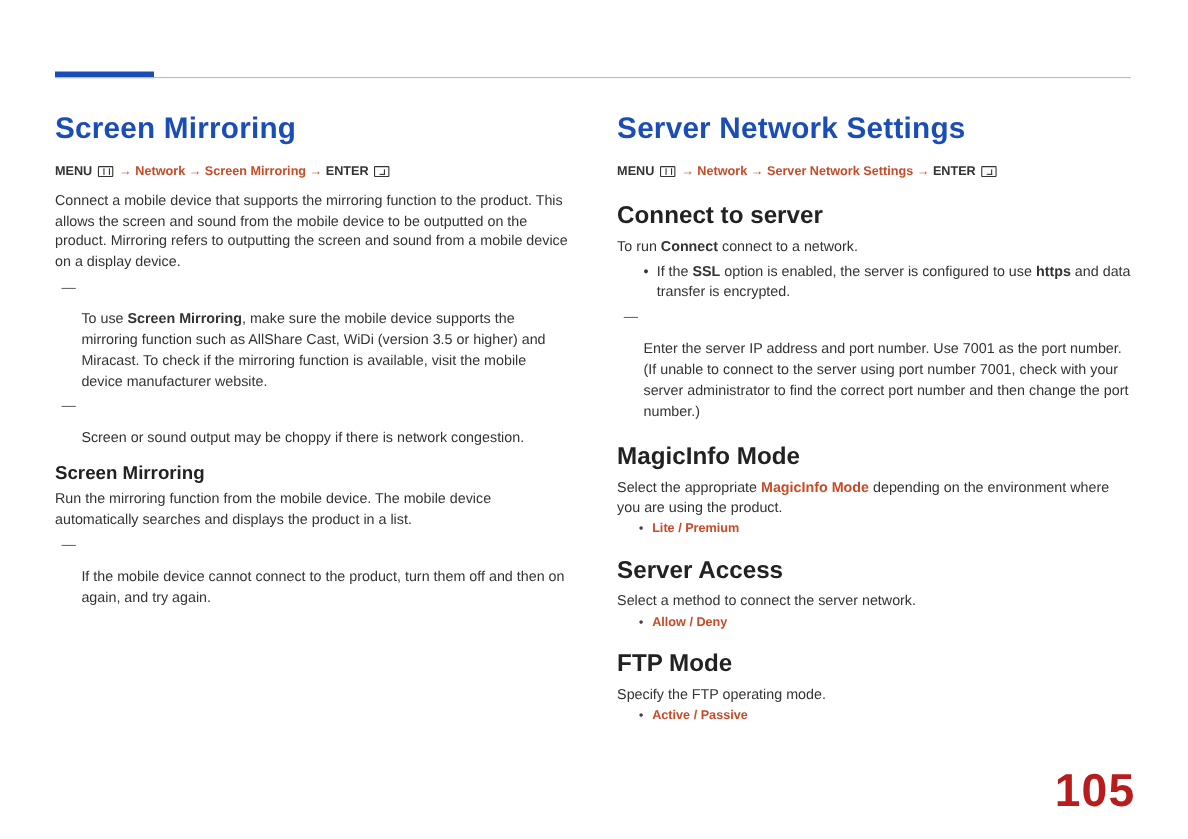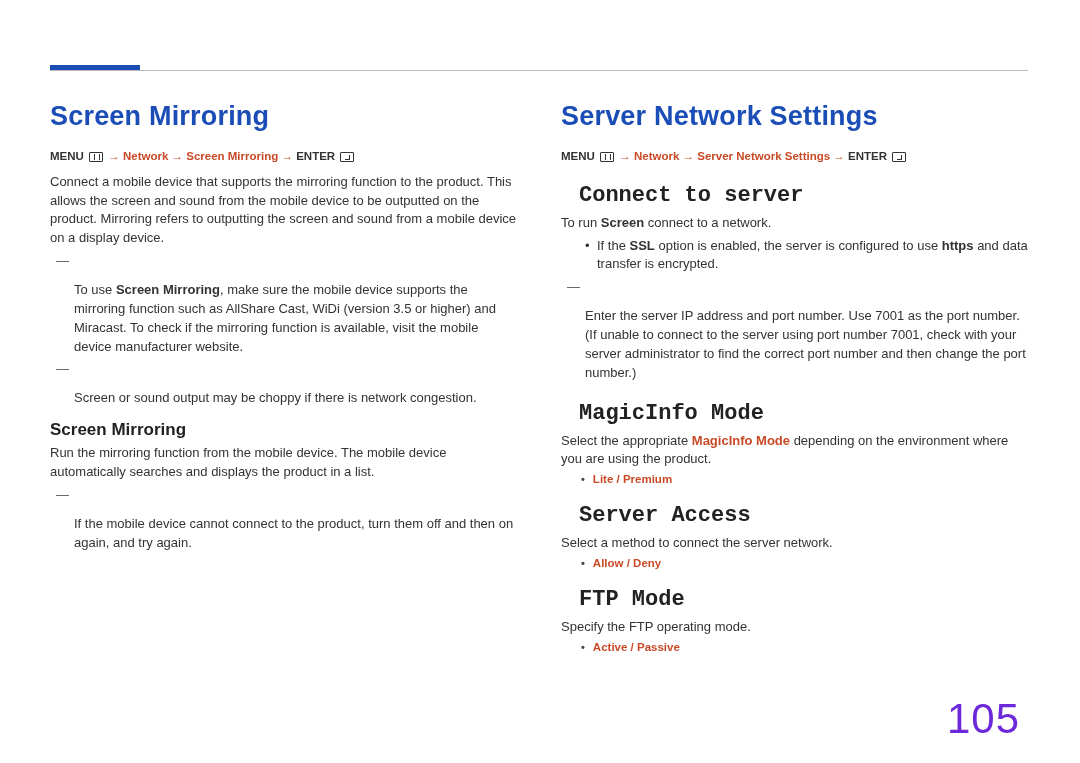--- a/index.html
+++ b/index.html
@@ -30,21 +30,21 @@
   .columns {
     position: absolute;
     top: 95px;
     left: 50px;
     right: 52px;
     display: flex;
     gap: 44px;
   }
   .col { width: 490px; }
   h1 { font-size: 27px; font-weight: 600; color: #1b4db6; margin: 6px 0 16px 0; letter-spacing: 0.2px; }
-  h2 { font-size: 22px; font-weight: 600; color: #222; margin: 18px 0 6px 18px; font-family: Liberation Mono, monospace; }
+  h2 { font-size: 22px; font-weight: 600; color: #222; margin: 18px 0 6px 0; }
   h3 { font-size: 17px; font-weight: 700; color: #222; margin: 12px 0 4px 0; }
   p, li, .note { font-size: 13px; line-height: 1.45; color: #333; }
   .menu-path { font-size: 11.5px; margin-bottom: 8px; }
   .menu-path b { font-weight: 700; }
   .reddish, .reddish b { color: #c84a27; font-weight: 700; }
   .icon-box {
     display: inline-block;
     width: 14px; height: 10px;
     border: 1px solid #333;
     border-radius: 1px;
@@ -82,25 +82,25 @@
   .note { display: flex; margin: 4px 0 4px 6px; }
   .note .txt { flex: 1; margin-top: 29px; }
   ul { list-style: none; margin: 4px 0 0 24px; }
   ul li { position: relative; padding-left: 12px; margin: 3px 0; }
   ul li::before { content: "•"; position: absolute; left: 0; }
   .option { font-size: 11.5px; margin: 4px 0 4px 20px; }
   .option::before { content: "•"; margin-right: 8px; font-size: 11px; color: #444; }
   b.inline-red { color: #c84a27; }
   .page-num {
     position: absolute;
-    right: 60px;
+    right: 48px;
     bottom: 20px;
     font-size: 42px;
-    font-weight: 400;
-    color: #6d28d9;
+    font-weight: 700;
+    color: #b91c1c;
     letter-spacing: 1px;
   }
 </style>
 </head>
 <body>
 
 <div class="top-accent"></div>
 <div class="top-rule"></div>
 
 <div class="columns">
@@ -143,21 +143,21 @@
     <p class="menu-path">
       <b>MENU</b>
       <span class="icon-box m"></span>
       <span class="reddish"> → Network → Server Network Settings → </span>
       <b>ENTER</b>
       <span class="icon-box e"></span>
     </p>
 
     <h2>Connect to server</h2>
     <p>
-      <span>To run </span><b>Screen</b><span> connect to a network.</span>
+      <span>To run </span><b>Connect</b><span> connect to a network.</span>
     </p>
     <ul>
       <li>
         <span>If the </span><b>SSL</b><span> option is enabled, the server is configured to use </span><b>https</b><span> and data transfer is encrypted.</span>
       </li>
     </ul>
     <div class="note">
       <span class="note-marker"></span>
       <span class="txt">Enter the server IP address and port number. Use 7001 as the port number. (If unable to connect to the server using port number 7001, check with your server administrator to find the correct port number and then change the port number.)</span>
     </div>

